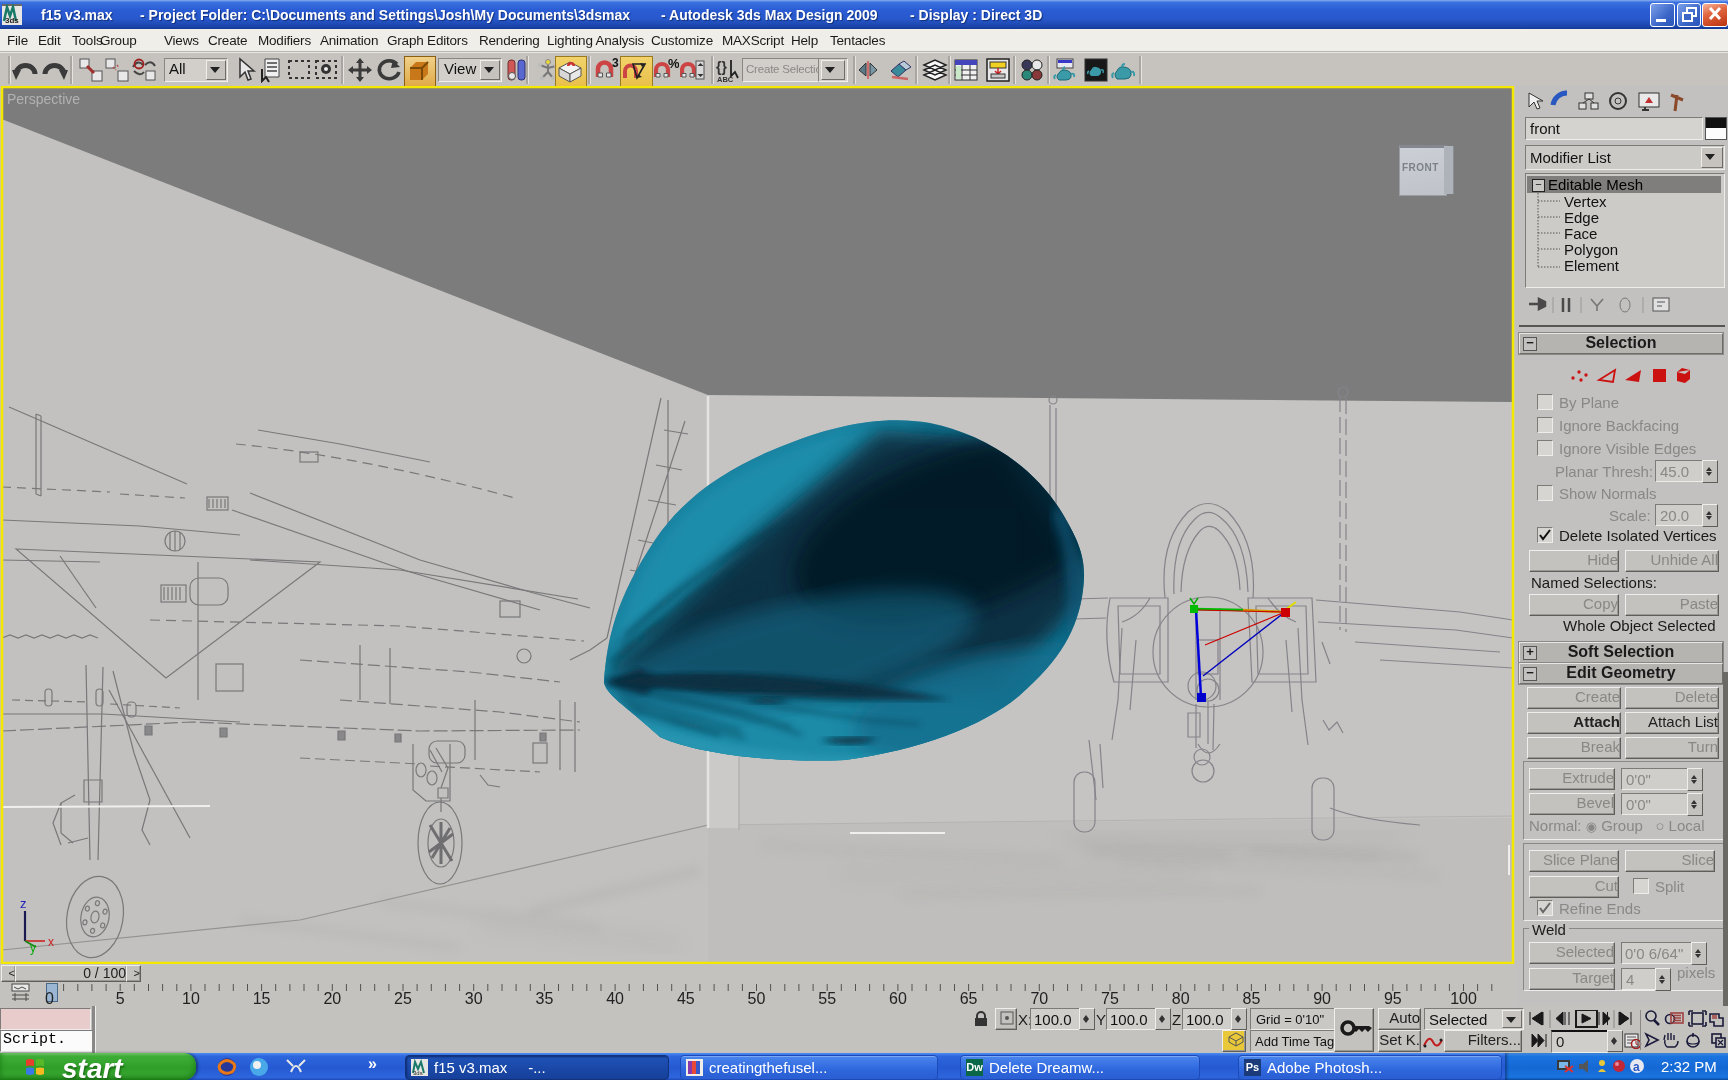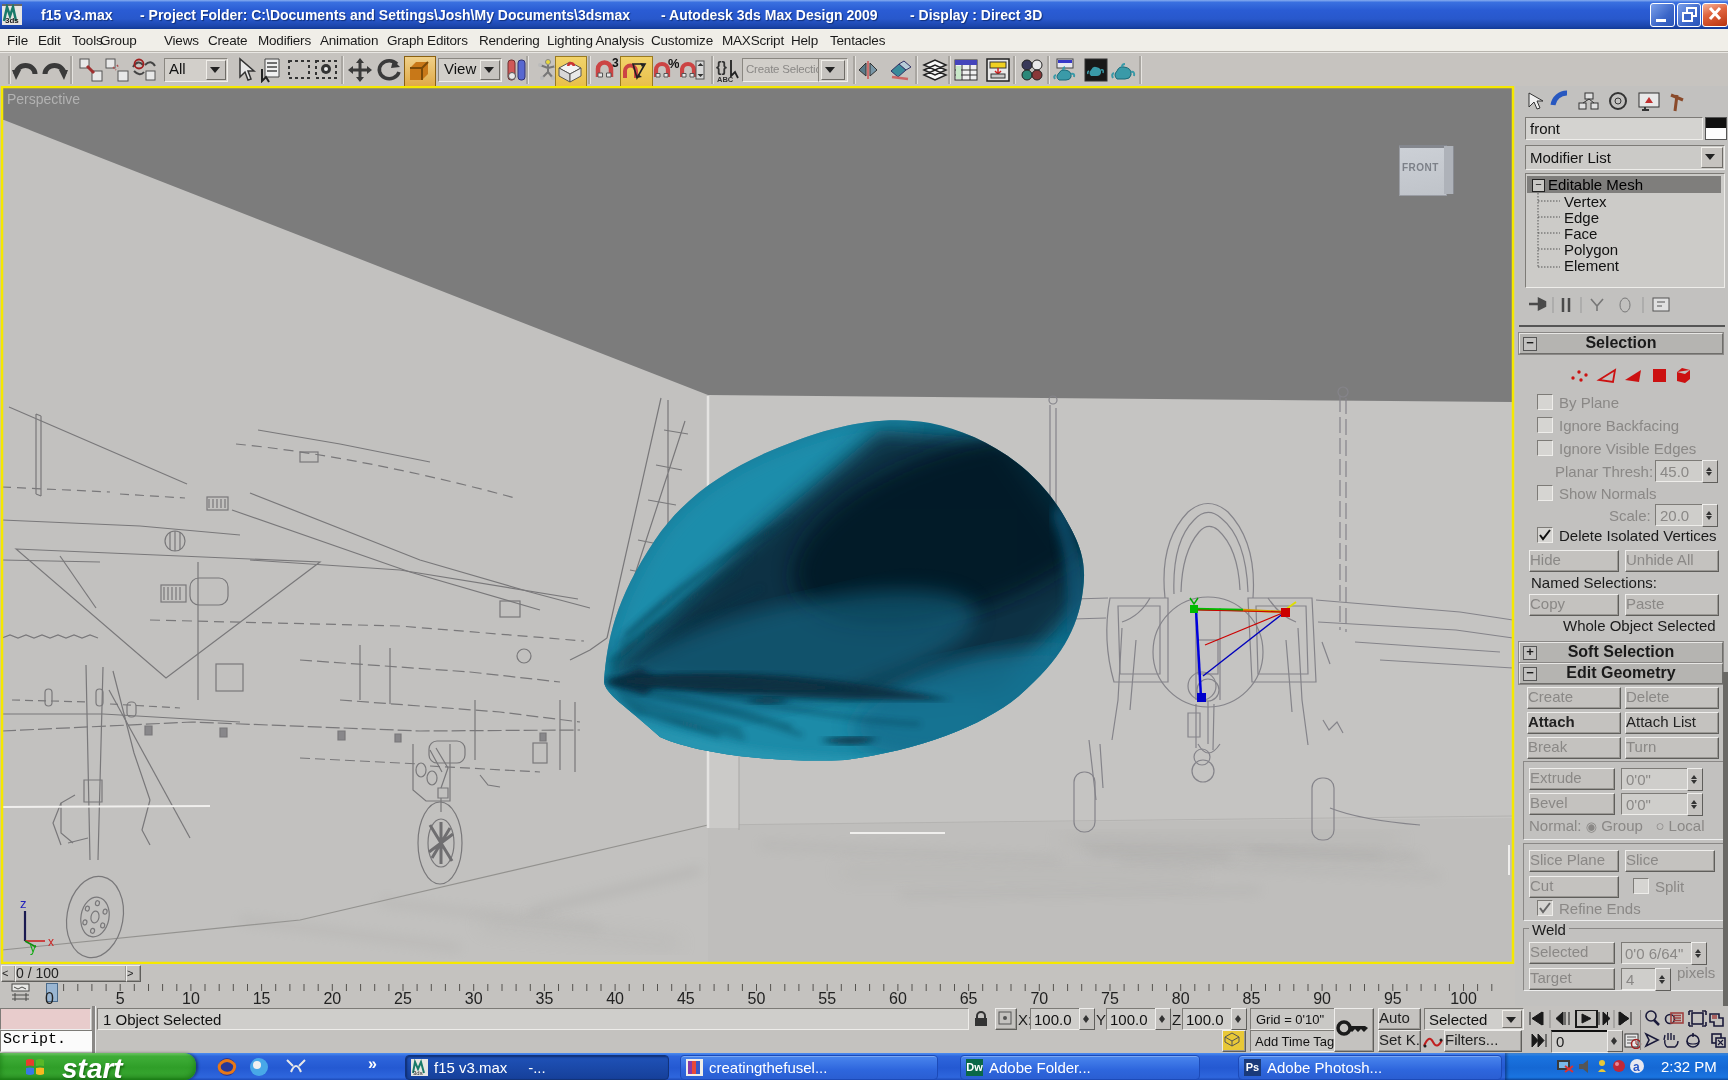--- a/index.html
+++ b/index.html
@@ -16,21 +16,21 @@
 .tbsep{position:absolute;top:3px;width:2px;height:28px;background:#a9a6a1;border-right:1px solid #e6e4e0;}
 .tbdrop{position:absolute;top:5px;height:22px;background:#d2cfca;border:1px solid #8a8781;border-right-color:#f2f0ec;border-bottom-color:#f2f0ec;font-size:15px;color:#111;}
 .ddarrow{position:absolute;right:1px;top:1px;width:18px;height:18px;background:#c6c3bf;border:1px solid #f0eee9;border-right-color:#6f6c67;border-bottom-color:#6f6c67;}
 .ddarrow:after{content:"";position:absolute;left:3px;top:6px;border:5px solid transparent;border-top:6px solid #222;}
 #viewport{position:absolute;left:0;top:86px;width:1515px;height:878px;}
 #cmdpanel{position:absolute;left:1515px;top:86px;width:213px;height:920px;background:#c2c1bf;font-size:15px;color:#222;}
 #timeslider{position:absolute;left:0;top:964px;width:1515px;height:18px;background:#c4c2bf;}
 #trackbar{position:absolute;left:0;top:982px;width:1515px;height:24px;background:#c4c2bf;}
 #statusbar{position:absolute;left:0;top:1006px;width:1728px;height:47px;background:#c4c2bf;}
 #taskbar{position:absolute;left:0;top:1053px;width:1728px;height:27px;background:linear-gradient(#4d8df0 0%,#2e66dd 12%,#2459d2 55%,#2e66dd 90%,#1c4ab8 100%);}
-.btn{position:absolute;background:#c4c2bf;border:1px solid #efeeec;border-right-color:#5f5e5b;border-bottom-color:#5f5e5b;box-shadow:inset -1px -1px 0 #9a9894;font-size:15px;text-align:left;color:#222;}
+.btn{position:absolute;background:#c4c2bf;border:1px solid #efeeec;border-right-color:#5f5e5b;border-bottom-color:#5f5e5b;box-shadow:inset -1px -1px 0 #9a9894;font-size:15px;text-align:right;color:#222;}
 .btn.gray{color:#8a8886;}
 .sunken{position:absolute;background:#cfcecb;border:1px solid #7d7b77;border-right-color:#eeedea;border-bottom-color:#eeedea;font-size:15px;color:#111;}
 .spin{position:absolute;width:14px;height:21px;background:#c4c2bf;border:1px solid #efeeec;border-right-color:#5f5e5b;border-bottom-color:#5f5e5b;}
 .spin:before{content:"";position:absolute;left:3px;top:3px;border:3px solid transparent;border-bottom:4px solid #333;}
 .spin:after{content:"";position:absolute;left:3px;bottom:3px;border:3px solid transparent;border-top:4px solid #333;}
 .chk{position:absolute;width:14px;height:14px;background:#d6d5d2;border:1px solid #7d7b77;border-right-color:#eeedea;border-bottom-color:#eeedea;}
 .rollhdr{position:absolute;left:4px;width:202px;height:19px;background:#b5b4b1;border:1px solid #e8e7e5;border-right-color:#6f6e6b;border-bottom-color:#6f6e6b;box-shadow:0 0 0 1px #8a8886;font-size:16px;font-weight:bold;text-align:center;color:#1a1a1a;}
 .pm{position:absolute;left:3px;top:3px;width:12px;height:12px;background:#c2c1bf;border:1px solid #555;font-size:13px;line-height:10px;text-align:center;font-weight:bold;}
 .glabel{position:absolute;font-size:15px;color:#8a8886;}
 .blabel{position:absolute;font-size:15px;color:#1a1a1a;}
@@ -777,23 +777,20 @@
         <path d="M1491.8 2 v7"></path>
       </g>
   </svg>
   <div class="abs" style="left:46px;top:1px;width:10px;height:17px;background:#9ab6d2;border:1px solid #4a6a8a"></div>
 <div class="abs" style="left: 34.5px; top: 8px; width: 30px; text-align: center; font-size: 16px; color: rgb(34, 34, 34);">0</div><div class="abs" style="left: 105.2px; top: 8px; width: 30px; text-align: center; font-size: 16px; color: rgb(34, 34, 34);">5</div><div class="abs" style="left: 175.9px; top: 8px; width: 30px; text-align: center; font-size: 16px; color: rgb(34, 34, 34);">10</div><div class="abs" style="left: 246.6px; top: 8px; width: 30px; text-align: center; font-size: 16px; color: rgb(34, 34, 34);">15</div><div class="abs" style="left: 317.3px; top: 8px; width: 30px; text-align: center; font-size: 16px; color: rgb(34, 34, 34);">20</div><div class="abs" style="left: 388px; top: 8px; width: 30px; text-align: center; font-size: 16px; color: rgb(34, 34, 34);">25</div><div class="abs" style="left: 458.7px; top: 8px; width: 30px; text-align: center; font-size: 16px; color: rgb(34, 34, 34);">30</div><div class="abs" style="left: 529.4px; top: 8px; width: 30px; text-align: center; font-size: 16px; color: rgb(34, 34, 34);">35</div><div class="abs" style="left: 600.1px; top: 8px; width: 30px; text-align: center; font-size: 16px; color: rgb(34, 34, 34);">40</div><div class="abs" style="left: 670.8px; top: 8px; width: 30px; text-align: center; font-size: 16px; color: rgb(34, 34, 34);">45</div><div class="abs" style="left: 741.5px; top: 8px; width: 30px; text-align: center; font-size: 16px; color: rgb(34, 34, 34);">50</div><div class="abs" style="left: 812.2px; top: 8px; width: 30px; text-align: center; font-size: 16px; color: rgb(34, 34, 34);">55</div><div class="abs" style="left: 882.9px; top: 8px; width: 30px; text-align: center; font-size: 16px; color: rgb(34, 34, 34);">60</div><div class="abs" style="left: 953.6px; top: 8px; width: 30px; text-align: center; font-size: 16px; color: rgb(34, 34, 34);">65</div><div class="abs" style="left: 1024.3px; top: 8px; width: 30px; text-align: center; font-size: 16px; color: rgb(34, 34, 34);">70</div><div class="abs" style="left: 1095px; top: 8px; width: 30px; text-align: center; font-size: 16px; color: rgb(34, 34, 34);">75</div><div class="abs" style="left: 1165.7px; top: 8px; width: 30px; text-align: center; font-size: 16px; color: rgb(34, 34, 34);">80</div><div class="abs" style="left: 1236.4px; top: 8px; width: 30px; text-align: center; font-size: 16px; color: rgb(34, 34, 34);">85</div><div class="abs" style="left: 1307.1px; top: 8px; width: 30px; text-align: center; font-size: 16px; color: rgb(34, 34, 34);">90</div><div class="abs" style="left: 1377.8px; top: 8px; width: 30px; text-align: center; font-size: 16px; color: rgb(34, 34, 34);">95</div><div class="abs" style="left: 1448.5px; top: 8px; width: 30px; text-align: center; font-size: 16px; color: rgb(34, 34, 34);">100</div></div>
 
 <div id="statusbar">
   <div class="abs" style="left:0;top:2px;width:89px;height:20px;background:#e8cccc;border:1px solid #7d7b77;border-right-color:#eee;border-bottom-color:#eee"></div>
   <div class="abs" style="left:0;top:24px;width:89px;height:20px;background:#fbfbfb;border:1px solid #7d7b77;border-right-color:#eee;border-bottom-color:#eee;font-family:'Liberation Mono',monospace;font-size:15px;padding-left:2px">Script.</div>
   <div class="abs" style="left:92px;top:0;width:3px;height:47px;background:#8a8886;border-right:1px solid #eee"></div>
-  <div class="sunken" style="left:97px;top:2px;width:870px;height:20px">
-      <span style="position:absolute;left:5px;top:2px">1 Object Selected</span>
-    </div>
   <svg class="abs" style="left:972px;top:4px" width="18" height="18">
       <path d="M5 8 V6 a4 4 0 0 1 8 0 v2" fill="none" stroke="#333" stroke-width="2"></path>
       <rect x="3" y="8" width="12" height="8" fill="#333"></rect>
     </svg>
   <div class="btn" style="left:995px;top:2px;width:20px;height:20px"><svg width="18" height="18">
         <rect x="3" y="3" width="12" height="12" fill="none" stroke="#555"></rect>
         <circle cx="9" cy="9" r="2" fill="#555"></circle>
       </svg></div>
   <span class="blabel" style="left:1018px;top:5px">X:</span>
   <div class="sunken" style="left:1030px;top:2px;width:49px;height:20px">
@@ -922,21 +919,21 @@
     <svg class="abs" style="left:5px;top:3px" width="17" height="17">
         <rect width="17" height="17" fill="#f0eee8"></rect>
         <rect x="2" y="2" width="4" height="13" fill="#8838a8"></rect>
         <rect x="6" y="2" width="4" height="13" fill="#e84838"></rect>
         <rect x="10" y="2" width="4" height="13" fill="#3858c8"></rect>
       </svg>
     <span class="abs" style="left:28px;top:3px">creatingthefusel...</span>
   </div>
   <div class="tsk" style="left:960px;width:238px;">
     <div class="abs" style="left:5px;top:3px;width:17px;height:17px;background:#0a6848;color:#fff;font-size:11px;font-weight:bold;text-align:center;line-height:17px">Dw</div>
-    <span class="abs" style="left:28px;top:3px">Adobe Folder...</span>
+    <span class="abs" style="left:28px;top:3px">Delete Dreamw...</span>
   </div>
   <div class="tsk" style="left:1238px;width:262px;">
     <div class="abs" style="left:5px;top:3px;width:17px;height:17px;background:#1a3a7a;color:#fff;font-size:11px;font-weight:bold;text-align:center;line-height:17px">Ps</div>
     <span class="abs" style="left:28px;top:3px">Adobe Photosh...</span>
   </div>
   <div class="abs" style="left:1505px;top:0;width:223px;height:27px;background:linear-gradient(#4a9bf0 0%,#1a74e0 12%,#1568d4 55%,#1a74e0 90%,#0f58b8 100%);box-shadow:inset 2px 0 3px rgba(0,0,40,0.4);">
     <svg class="abs" style="left:52px;top:5px" width="145" height="17">
       <rect x="0" y="2" width="13" height="10" fill="#3a3a3a"></rect>
         <rect x="2" y="4" width="9" height="6" fill="#78b8e8"></rect>
         <path d="M8 8 L16 14 M16 8 L8 14" stroke="#e03030" stroke-width="2"></path>

